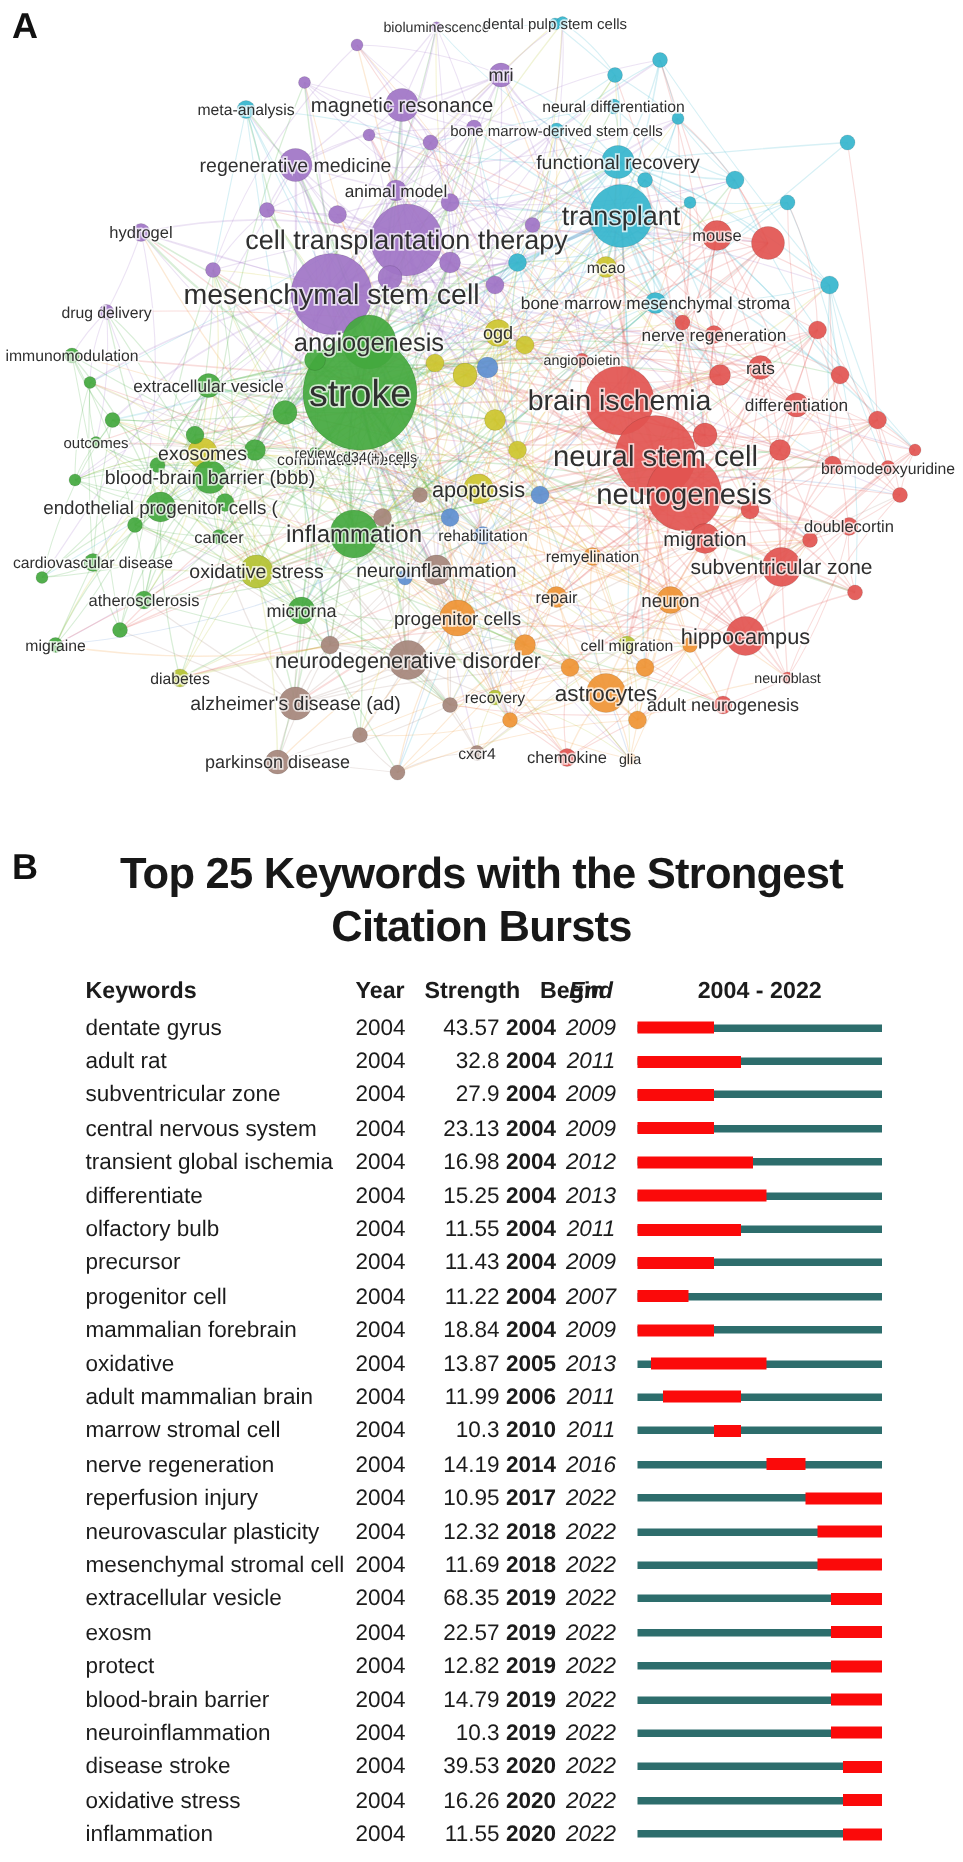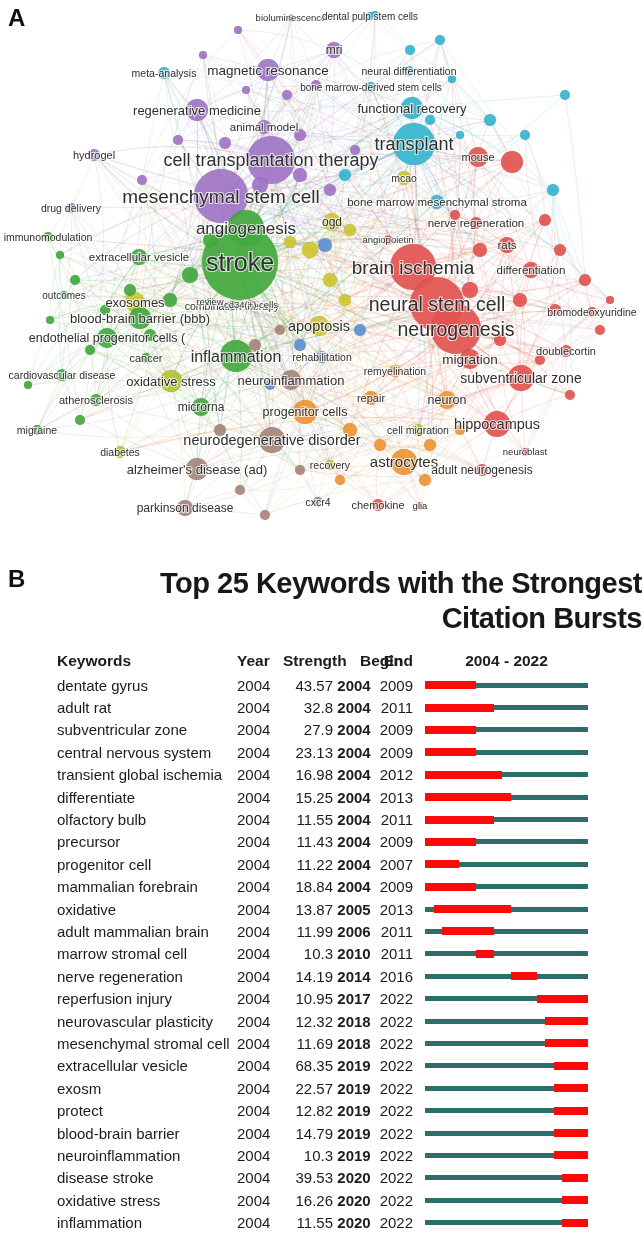--- a/index.html
+++ b/index.html
@@ -3,33 +3,33 @@
 <meta charset="utf-8">
 <style>
   html,body{margin:0;padding:0;background:#ffffff;}
   #figure{position:relative;width:642px;height:1241px;background:#ffffff;overflow:hidden;
           font-family:"Liberation Sans",sans-serif;}
   .panel-label{position:absolute;font-weight:700;font-size:24px;color:#111;line-height:1;}
   #panel-a-label{left:8px;top:6px;}
   #panel-b-label{left:8px;top:567px;}
   #network-svg{position:absolute;left:0;top:0;}
   
-  #burst-title{position:absolute;left:0;top:566px;width:642px;text-align:right;
+  #burst-title{position:absolute;left:0;top:566px;width:642px;text-align:center;
                font-weight:700;font-size:29px;line-height:35px;color:#181818;letter-spacing:-0.5px;}
   #burst-table{position:absolute;left:0;top:648px;width:642px;color:#1c1c1c;}
   .brow{display:grid;grid-template-columns:57px 180px 46px 50px 42px 38px 12px 163px;
         align-items:center;height:22.4px;font-size:15px;}
   .brow.header{height:26px;font-weight:700;font-size:15.5px;}
   .c-kw{grid-column:2;text-align:left;white-space:nowrap;}
   .header .c-kw{text-align:left;}
   .c-year{grid-column:3;text-align:left;}
   .c-str{grid-column:4;text-align:right;white-space:nowrap;}
   .c-begin{grid-column:5;text-align:center;font-weight:700;}
   .header .c-begin{font-weight:700;margin-left:27px;}
-  .c-end{grid-column:6;text-align:right;}
+  .c-end{grid-column:6;text-align:center;font-style:italic;}
   .c-bar{grid-column:8;position:relative;height:9px;}
   .header .c-bar{height:auto;text-align:center;white-space:nowrap;}
   .bar-base{position:absolute;left:0;right:0;top:2px;height:5px;}
   .bar-burst{position:absolute;top:0.5px;height:8px;}
   
   text.nlabel{fill:#2f2f2f;text-anchor:middle;paint-order:stroke;stroke:rgba(255,255,255,0.72);
               stroke-width:2.2px;font-family:"Liberation Sans",sans-serif;}
 </style>
 </head>
 <body>

